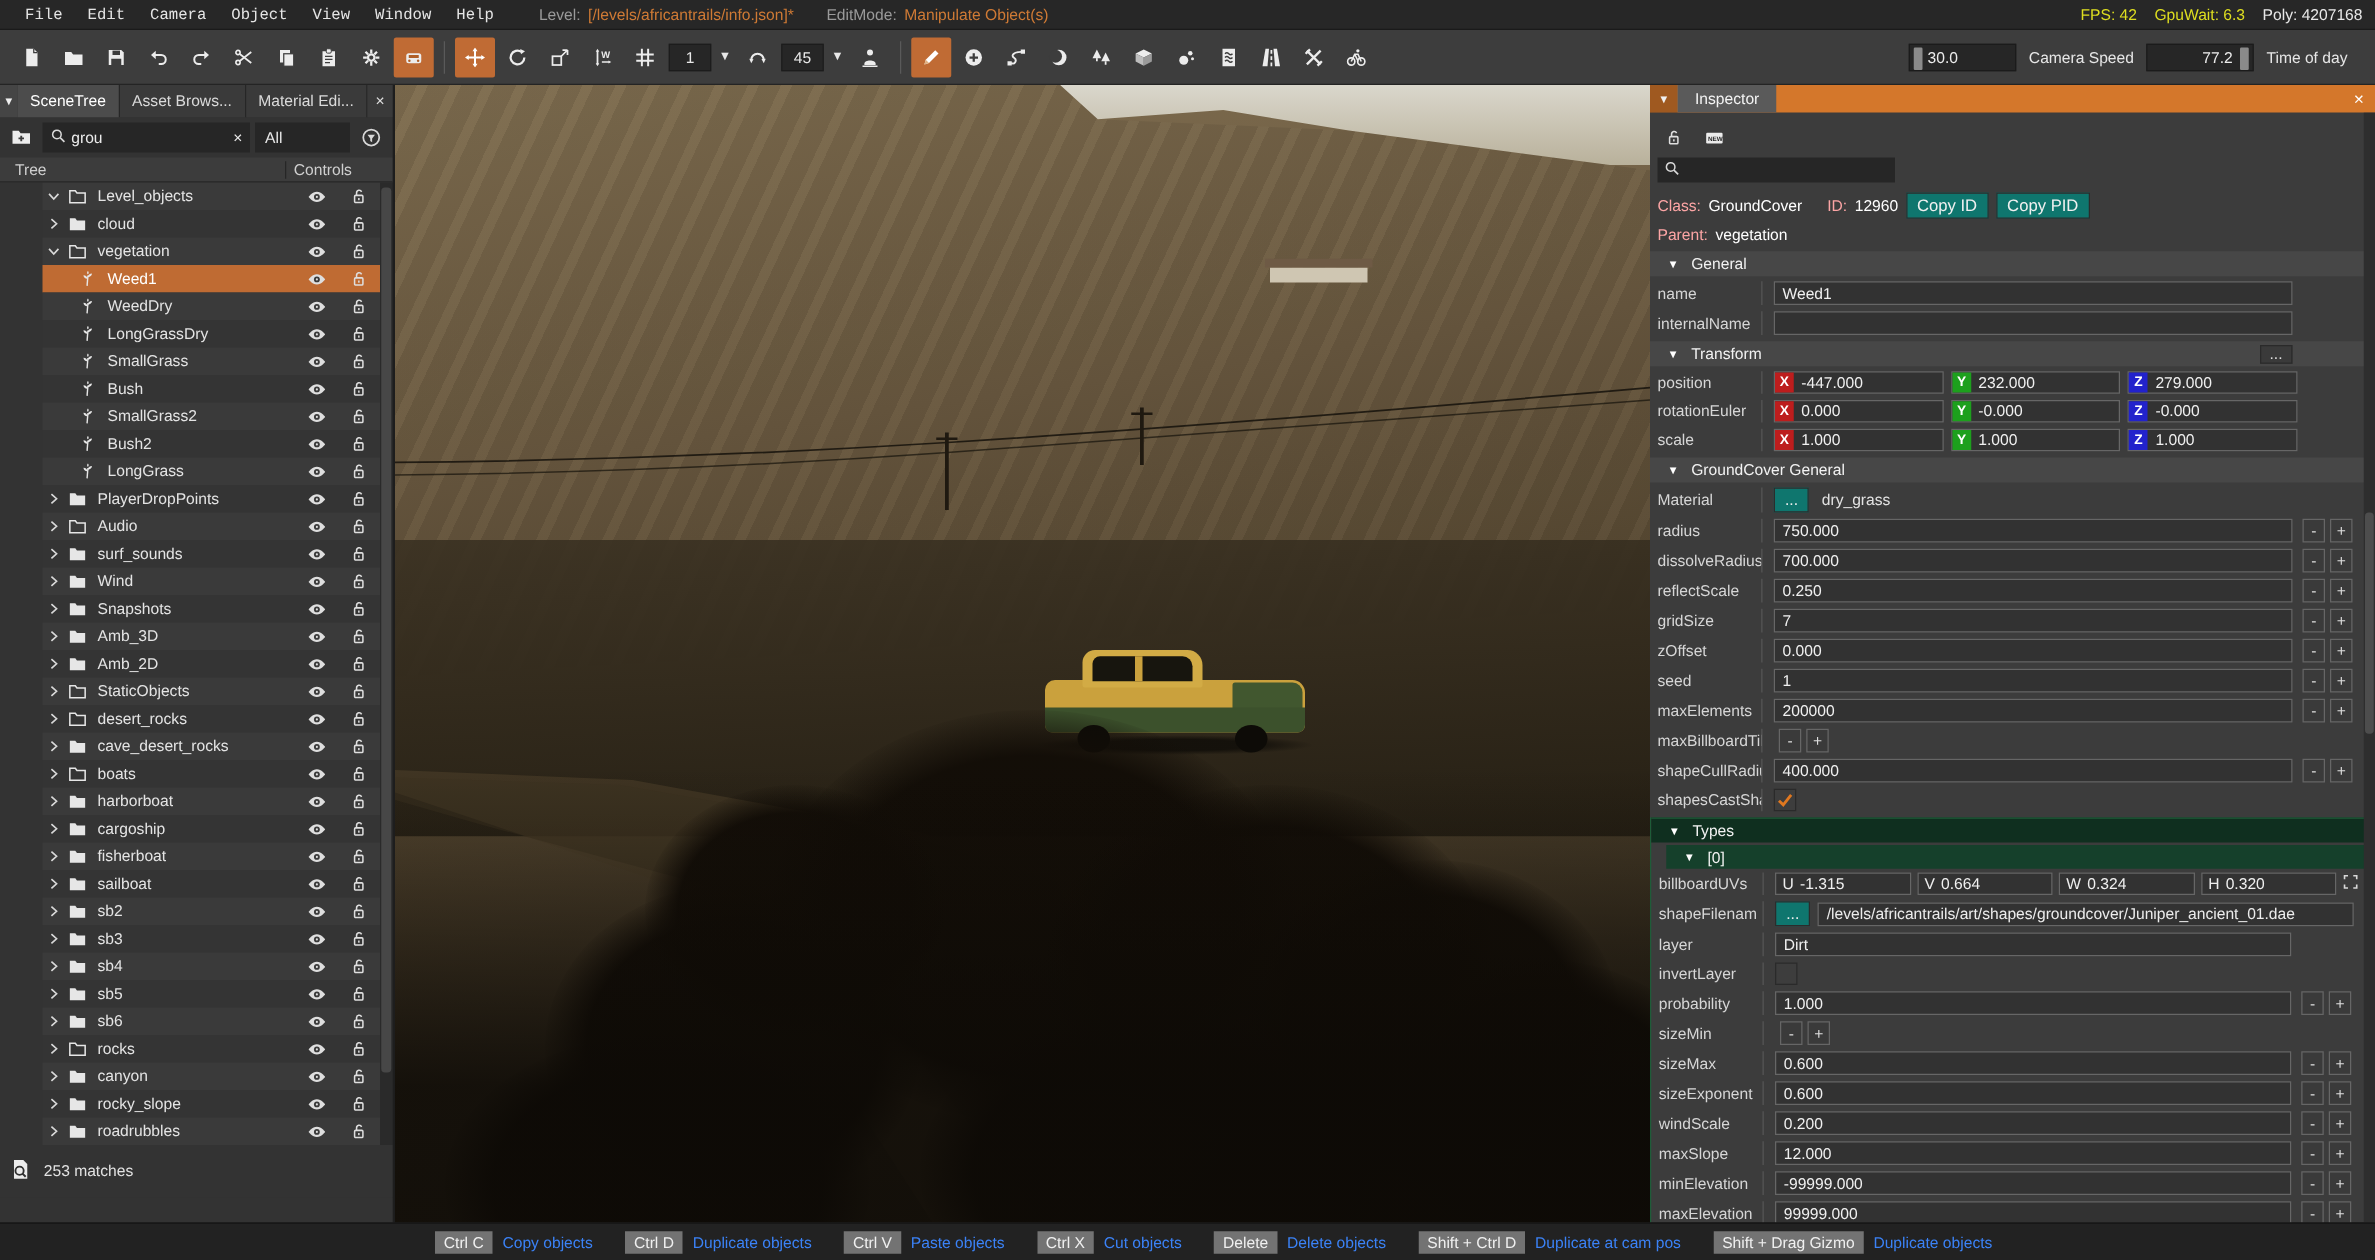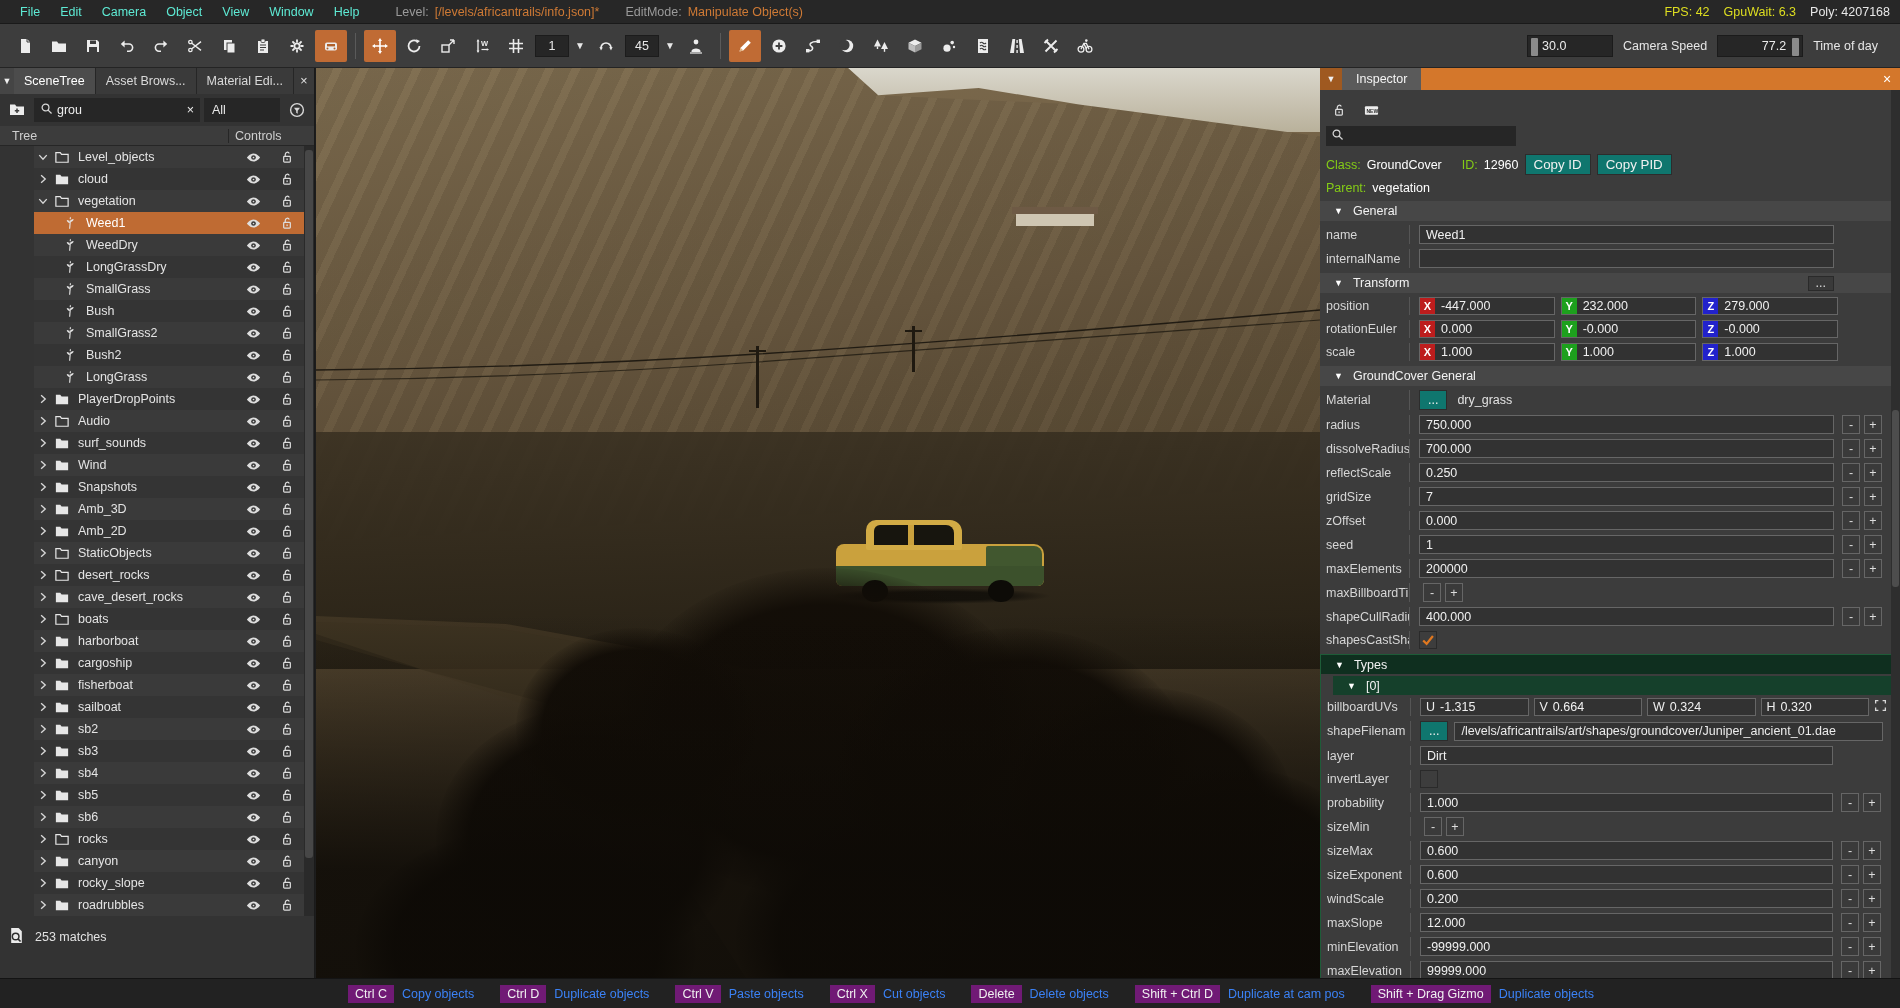--- a/index.html
+++ b/index.html
@@ -3,21 +3,21 @@
 <meta charset="utf-8">
 <style>
   * { margin:0; padding:0; box-sizing:border-box; }
   html,body { width:1900px; height:1008px; overflow:hidden; background:#1d1d1d;
               font-family:"Liberation Sans", sans-serif; font-size:12.5px; color:#e2e2e2; }
   .app { position:absolute; inset:0; }
 
   
   .menubar { position:absolute; left:0; top:0; right:0; height:24px; background:#272727;
              display:flex; align-items:center; gap:4px; padding:0 10px; border-bottom:1px solid #1a1a1a; }
-  .menu-item { padding:2px 10px; color:#5eead4; cursor:default; }
+  .menu-item { padding:2px 10px; color:#e5e5e5; cursor:default;font-family:Liberation Mono, monospace; }
   .menu-kv { display:flex; gap:6px; margin-left:22px; }
   .menu-kv .k { color:#9a9a9a; }
   .menu-kv .v { color:#cf7a35; }
   .menu-stats { margin-left:auto; display:flex; gap:14px; }
   .stat-y { color:#dede20; }
   .stat-w { color:#e8e8e8; }
 
   
   .toolbar { position:absolute; left:0; top:24px; right:0; height:44px; background:#3d3d3d;
              display:flex; align-items:center; padding:0 8px; border-bottom:1px solid #242424; }
@@ -110,21 +110,21 @@
   .insp-title .tab-lead { background:rgba(0,0,0,.25); }
   .insp-tab { display:flex; align-items:center; padding:0 14px; background:#5a5a5a; color:#f4f4f4; }
   .insp-close { margin-left:auto; width:26px; display:flex; align-items:center; justify-content:center; color:#fff; font-size:14px; }
   .insp-body { flex:1; position:relative; padding:6px 0 0 0; overflow:hidden; }
   .insp-scroll { position:absolute; right:0; top:0; width:9px; height:100%; background:#2e2e2e; }
   .insp-scroll .thumb { position:absolute; left:1px; right:1px; top:36%; height:20%; background:#4d4d4d; border-radius:3px; }
   .insp-iconrow { display:flex; gap:6px; padding:2px 0 4px 6px; }
   .insp-iconrow .icon-btn { background:transparent; }
   .insp-search { margin:0 0 6px 6px; width:190px; height:20px; background:#262626; display:flex; align-items:center; gap:5px; padding:0 5px; }
   .insp-classrow { display:flex; align-items:center; gap:6px; padding:2px 0 4px 6px; }
-  .kvlabel { color:#84cc16; } .kvval { color:#fff; }
+  .kvlabel { color:#fca5a5; } .kvval { color:#fff; }
   .mini-btn { background:#0f766e; border:1px solid #2c2c2c; color:#f0f0f0; padding:2px 8px; }
   .insp-parentrow { padding:2px 0 6px 6px; display:flex; gap:6px; }
   .sect-h { height:20px; background:#474747; display:flex; align-items:center; gap:10px; padding-left:14px;
             color:#f2f2f2; margin-bottom:4px; }
   .sect-h .tri { font-size:9px; color:#fff; }
   .sect-h .more { margin-left:auto; margin-right:66px; background:#3a3a3a; border:1px solid #2a2a2a; padding:0 7px; color:#ddd; height:15px; line-height:13px; }
   .sect-green { border:1px solid #1e5c38; border-top:none; margin-bottom:2px; }
   .sect-h.green { background:#0f2f1f; border-top:1px solid #1e5c38; margin-bottom:2px; }
   .sect-h.subgreen { background:#15402b; margin:0 0 3px 12px; height:19px; }
   .prow { display:flex; align-items:center; margin-bottom:5px; }
@@ -143,21 +143,21 @@
   .uv { display:flex; gap:5px; flex:1; margin-right:8px; align-items:center; }
   .uv .ufield { flex:1; background:#323232; border:1px solid #666; height:18px; display:flex; align-items:center; gap:5px; padding:0 5px; color:#f0f0f0; }
   .uv .ulab { color:#eee; }
   .chkbox { width:18px; height:18px; background:#3d3d3d; border:1px solid #2a2a2a; display:flex; align-items:center; justify-content:center; }
   .filetext { color:#ececec; padding-left:8px; white-space:nowrap; }
 
   
   .statusbar { position:absolute; left:0; right:0; bottom:0; height:30px; background:#222222;
                display:flex; align-items:center; gap:26px; padding-left:348px; border-top:1px solid #141414; }
   .sc { display:flex; align-items:center; gap:8px; }
-  .sc .keys { background:#701a75; color:#f0f0f0; padding:2px 7px; }
+  .sc .keys { background:#737373; color:#f0f0f0; padding:2px 7px; }
   .sc .act { color:#3b82f6; }
 </style>
 </head>
 <body>
 
 <div class="app">
 
   <div class="menubar">
     <div id="menu-items" style="display:flex">
         <div class="menu-item">File</div>

